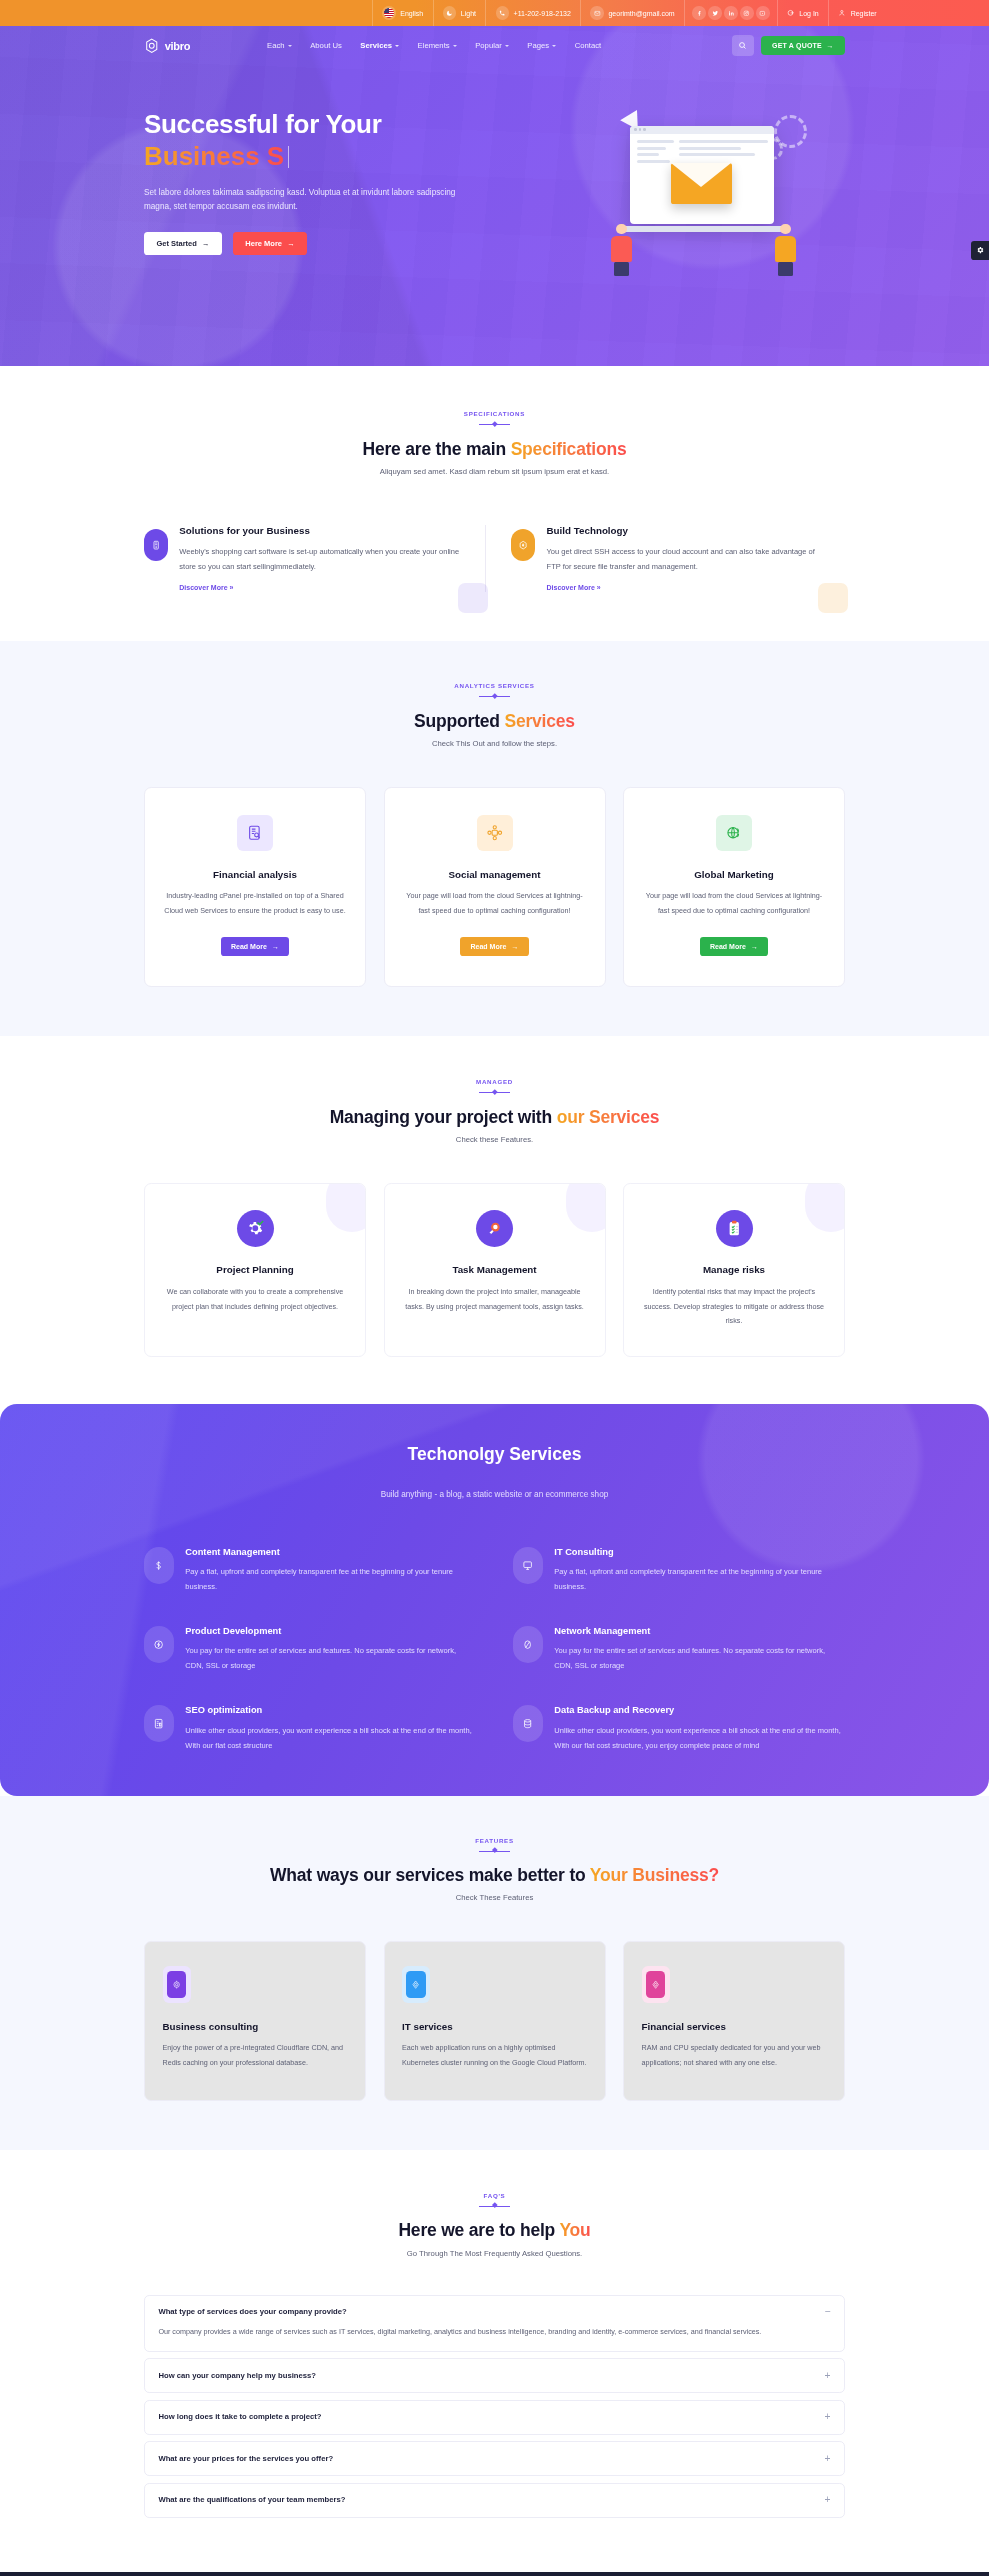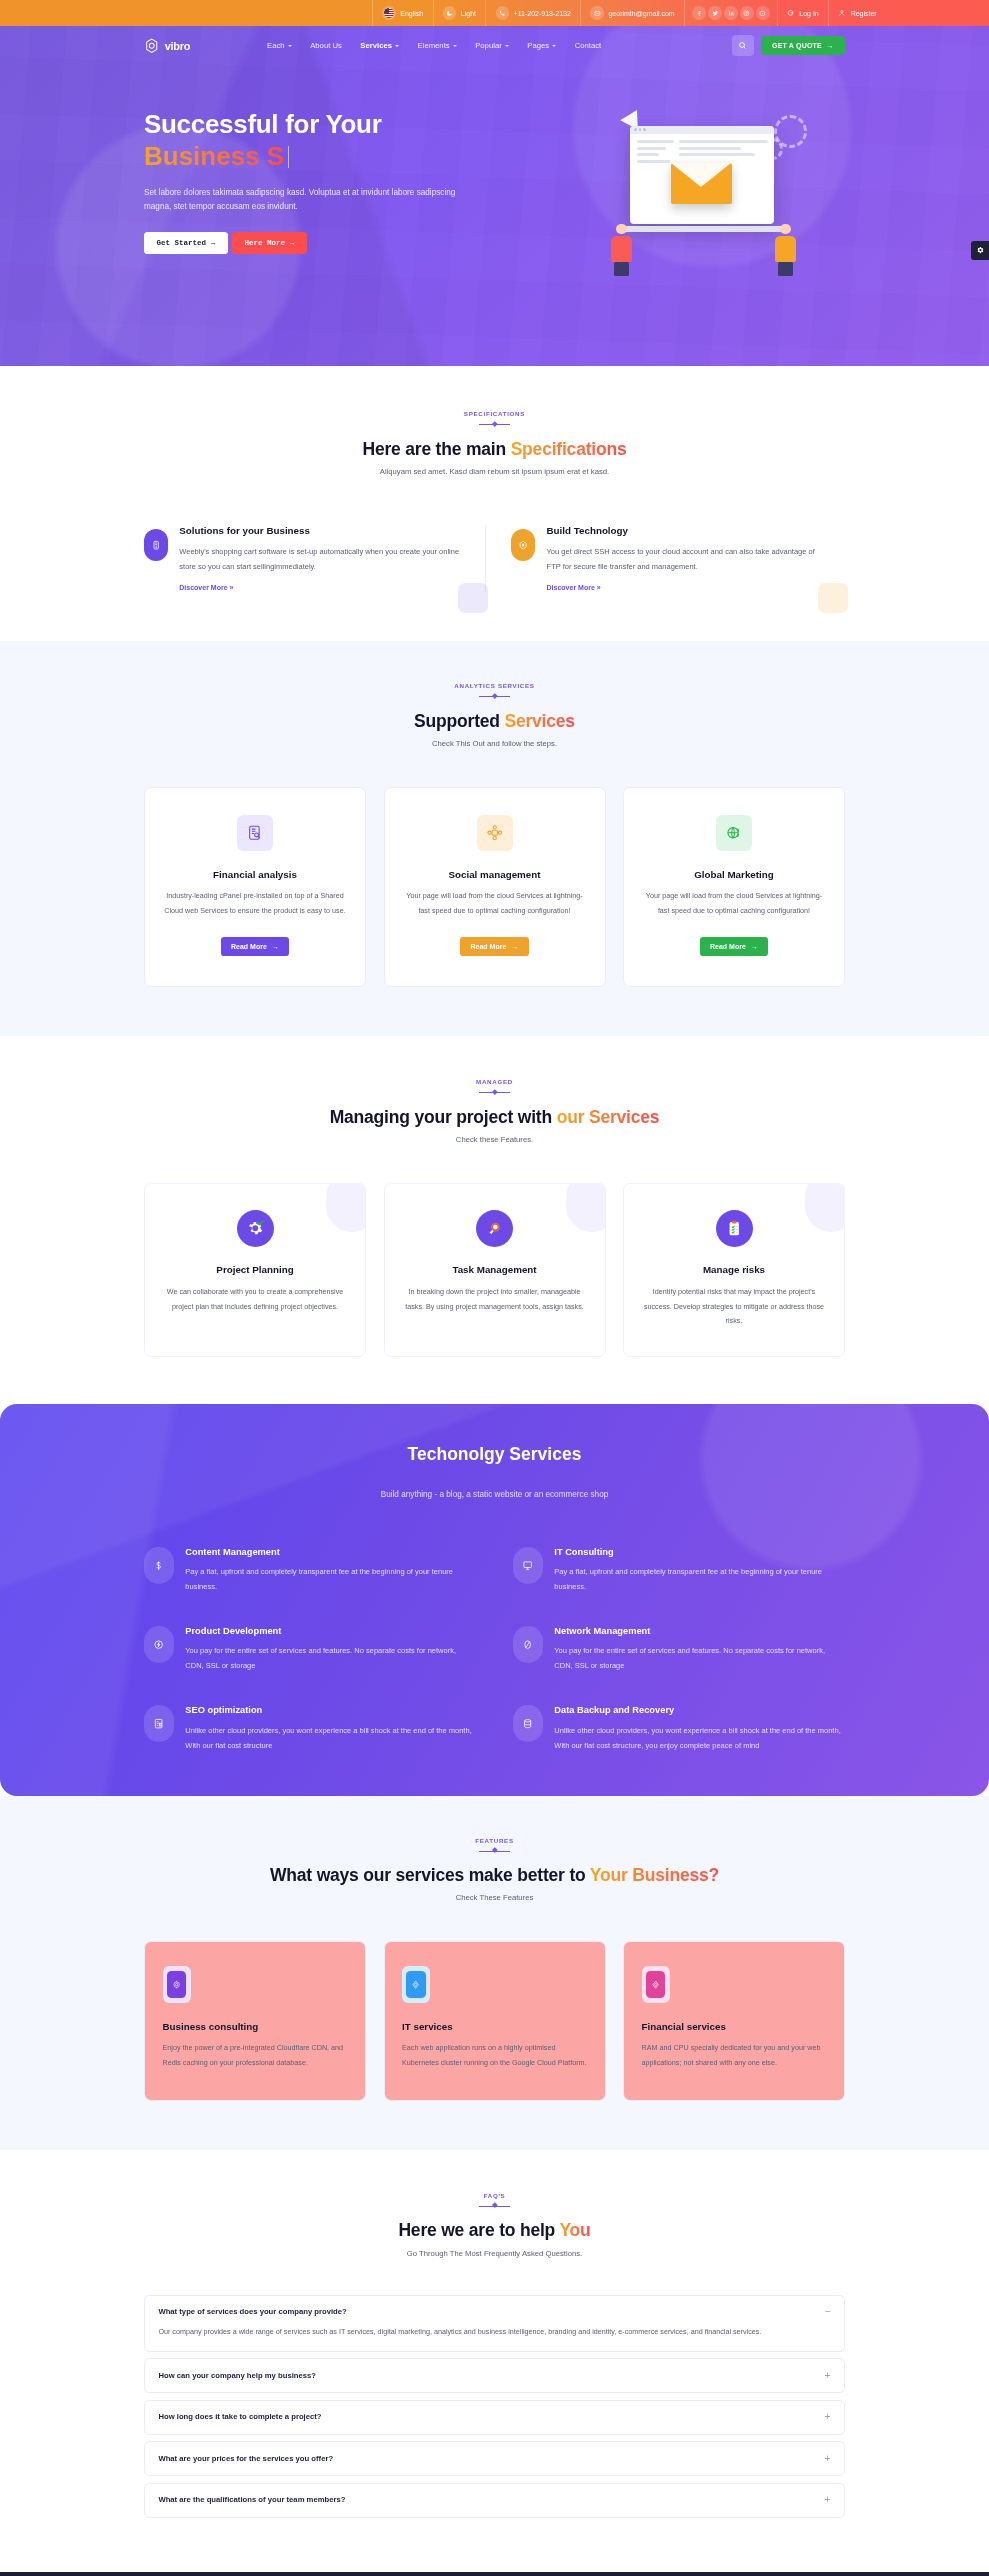--- a/index.html
+++ b/index.html
@@ -50,21 +50,21 @@
   .quote-btn{background:#2bb24c;color:#fff;border-radius:4.1px;padding:6.2px 11.3px;font-size:7px;font-weight:700;letter-spacing:0.2px;display:flex;align-items:center;gap:4.6px;cursor:pointer;}
 
   .hero-inner{display:flex;align-items:flex-start;position:relative;z-index:10;padding-top:44px;}
   .hero-left{width:407px;}
   .hero-h1{font-size:26px;line-height:1.22;font-weight:700;color:#fff;letter-spacing:-0.3px;}
   .hero-h2{font-size:26px;line-height:1.22;font-weight:700;
      background:linear-gradient(90deg,#f5a623 0%,#f77d3c 45%,#fb4d4d 100%);
      -webkit-background-clip:text;background-clip:text;color:transparent;display:inline-block;}
   .type-caret{display:inline-block;width:1px;height:21.6px;background:rgba(255,255,255,.6);vertical-align:-3.1px;margin-left:4.1px;}
   .hero-p{margin-top:13.4px;color:#ece8ff;font-size:8.2px;line-height:1.75;max-width:330px;}
-  .hero-btns{margin-top:17.5px;display:flex;gap:4px;font-family:Liberation Mono, monospace;}
+  .hero-btns{margin-top:17.5px;display:flex;gap:11px;}
   .btn{border-radius:3.6px;padding:7.2px 12.4px;font-size:7.5px;font-weight:700;display:inline-flex;align-items:center;gap:5.2px;cursor:pointer;}
   .btn-white{background:#fff;color:#1d1f35;}
   .btn-red{background:#fb4d4d;color:#fff;}
   .hero-art{flex:1;position:relative;margin-top:-3.1px;margin-left:12.4px;}
 
   
   .ill{position:relative;width:216px;height:170px;margin-left:31px;}
   .ill .screen{position:absolute;left:36px;top:19.6px;width:144px;height:98px;background:#fff;border-radius:4.1px;box-shadow:0 8.2px 20.6px rgba(0,0,0,.18);}
   .ill .screen .bar{height:8.2px;background:#e9ecf5;border-radius:4.1px 4.1px 0 0;display:flex;gap:2.1px;align-items:center;padding-left:3.6px;}
   .ill .screen .dot{width:2.6px;height:2.6px;border-radius:50%;background:#c3c8d8;}
@@ -148,21 +148,21 @@
   .tech-title{text-align:center;color:#fff;font-size:17.5px;font-weight:700;position:relative;z-index:2;}
   .tech-sub{text-align:center;color:#e4dcff;font-size:8.2px;margin-top:25px;position:relative;z-index:2;}
   .tgrid{display:grid;grid-template-columns:1fr 1fr;gap:32px 37px;margin-top:48px;position:relative;z-index:2;}
   .titem{display:flex;gap:11.3px;}
   .tico{width:30px;height:37px;border-radius:15px;background:rgba(255,255,255,.14);display:flex;align-items:center;justify-content:center;flex:0 0 auto;}
   .tico svg{width:11.3px;height:11.3px;stroke:#fff;fill:none;stroke-width:1.7;}
   .th{color:#fff;font-size:9.3px;font-weight:700;}
   .tp{color:#e2dbff;font-size:7.5px;line-height:2;margin-top:7.2px;}
 
   
-  .fcard{flex:1;background:#fca5a5;border:0.5px solid #ececf6;border-radius:7.2px;padding:24px 17.5px 29px;}
+  .fcard{flex:1;background:#e5e5e5;border:0.5px solid #ececf6;border-radius:7.2px;padding:24px 17.5px 29px;}
   .fico-out{width:28px;height:37px;border-radius:6.2px;display:flex;align-items:center;justify-content:center;}
   .fico-in{width:19.6px;height:27px;border-radius:4.6px;display:flex;align-items:center;justify-content:center;}
   .fico-in svg{width:9.3px;height:9.3px;stroke:#fff;fill:none;stroke-width:1.6;}
   .fo-purple{background:#ece3ff;} .fi-purple{background:#7c3fe4;}
   .fo-pink{background:#fde3f0;}  .fi-pink{background:#e0439b;}
   .fo-blue{background:#d7ecfd;}  .fi-blue{background:#2f9bf5;}
   .fh{margin-top:17.5px;font-size:9.8px;font-weight:700;color:#14152b;}
   .fp{margin-top:9.3px;color:#5d6075;font-size:7.2px;line-height:2.05;}
 
   

